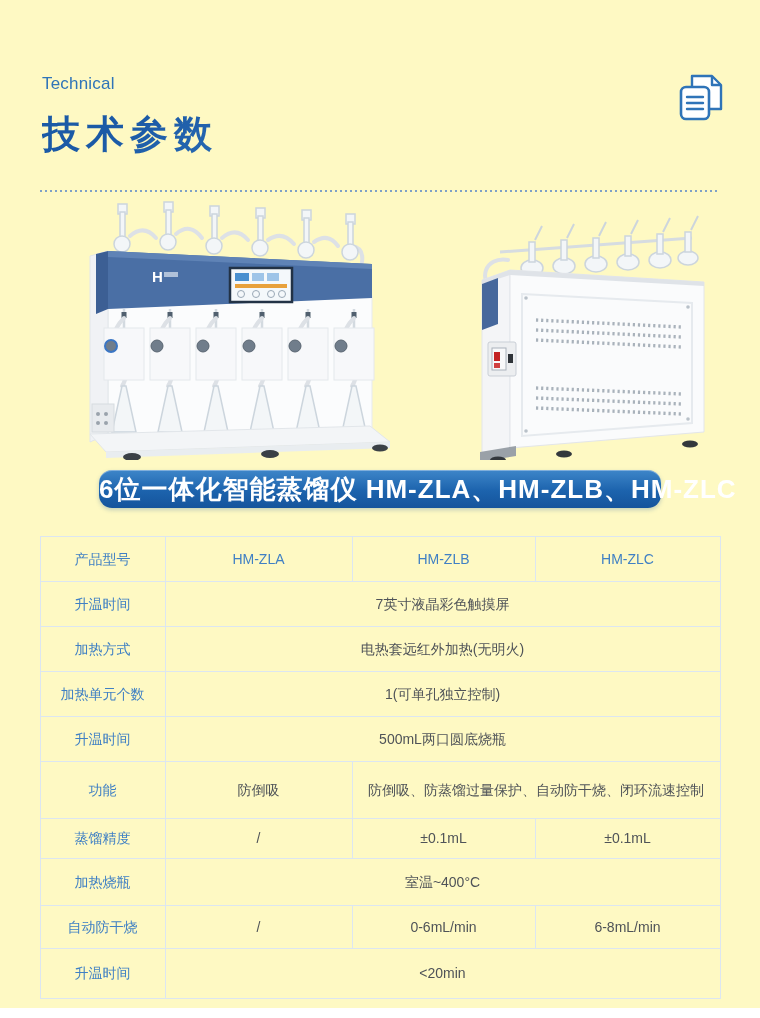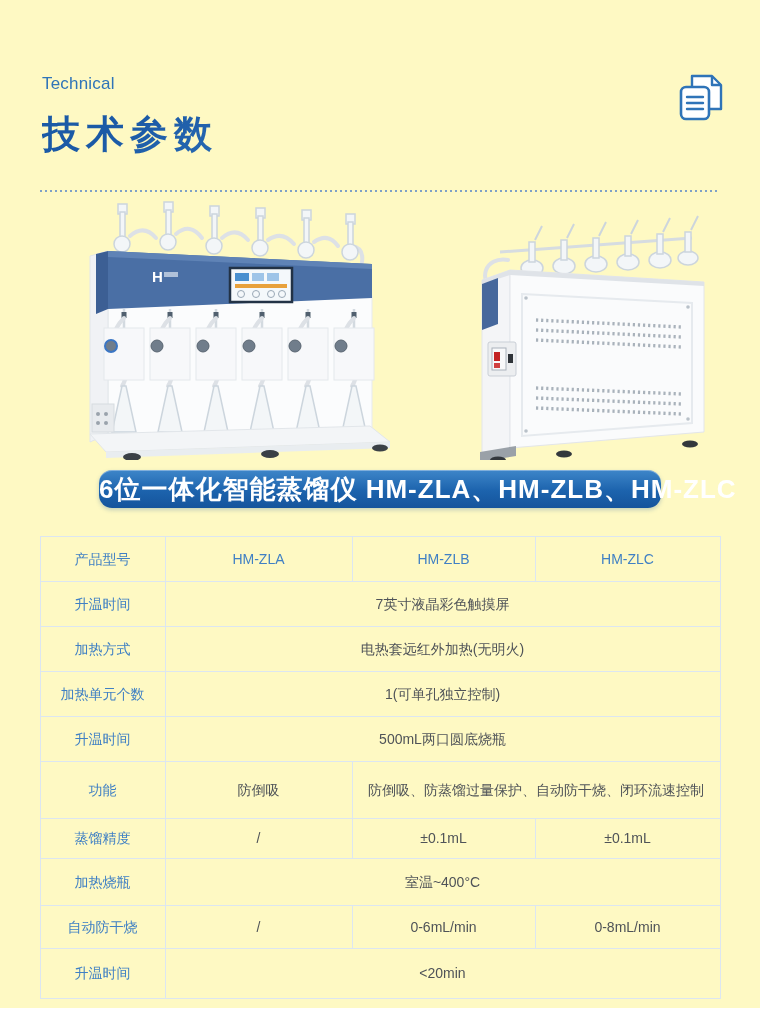--- a/index.html
+++ b/index.html
@@ -337,21 +337,21 @@
         <td>±0.1mL</td>
       </tr>
       <tr class="r8">
         <td class="lbl">加热烧瓶</td>
         <td colspan="3">室温~400°C</td>
       </tr>
       <tr class="r9">
         <td class="lbl">自动防干烧</td>
         <td>/</td>
         <td>0-6mL/min</td>
-        <td>0-8mL/min</td>
+        <td>6-8mL/min</td>
       </tr>
       <tr class="r10">
         <td class="lbl">升温时间</td>
         <td colspan="3">&lt;20min</td>
       </tr>
     </tbody>
   </table>
 
 </div>
 

